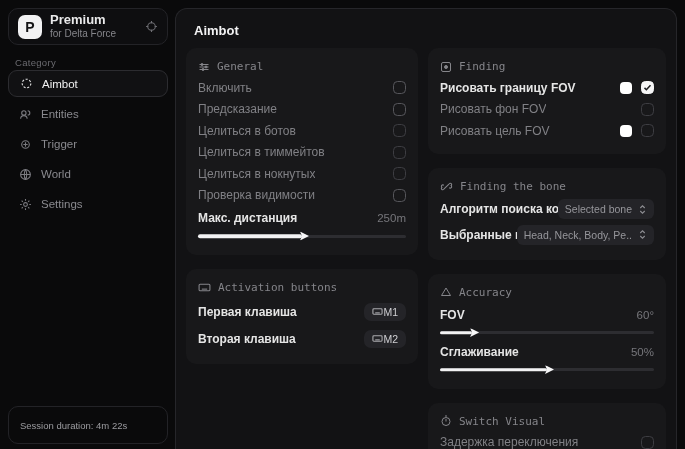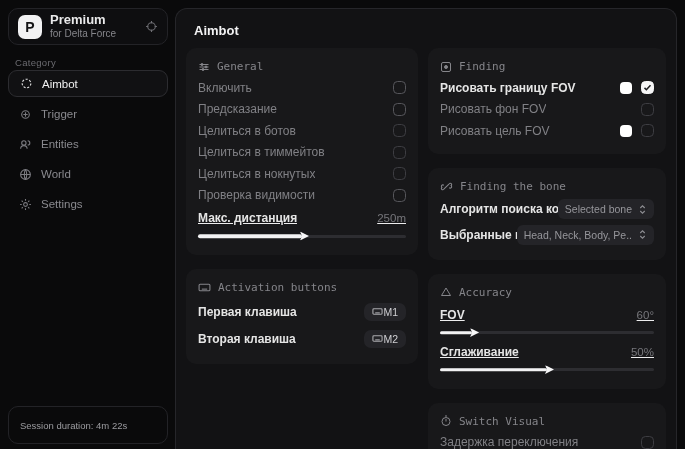--- a/index.html
+++ b/index.html
@@ -88,21 +88,21 @@
     background:transparent; flex:none; cursor:pointer;
   }
   .checkbox.dimmed { border-color:#3d3d42; }
   .checkbox.checked {
     background:#f5f5f6; border-color:#f5f5f6;
     display:flex; align-items:center; justify-content:center; color:#1b1b1d;
   }
   .swatch { width:12px; height:12px; border-radius:4px; flex:none; cursor:pointer; }
   .ctrl-group { display:flex; align-items:center; gap:9px; }
 
-  .slider-row { margin-top:2px; height:20px;text-decoration:underline; }
+  .slider-row { margin-top:2px; height:20px; }
   .slider { position:relative; height:14px; display:flex; align-items:center; margin-top:1px; cursor:pointer; }
   .slider-track { width:100%; height:3px; background:#2d2d31; border-radius:2px; }
   .slider-fill {
     position:absolute; left:0; top:50%; transform:translateY(-50%);
     height:3.5px; background:#f2f2f3; border-radius:2px;
   }
   .slider-thumb {
     position:absolute; top:50%; transform:translate(-2px,-50%);
     width:9px; height:9px; background:#f7f7f8;
     clip-path:polygon(0 0, 100% 50%, 0 100%, 22% 50%);
@@ -147,39 +147,39 @@
   <div class="category-label">Category</div>
 
   <div class="nav">
     <div class="nav-item active">
       <span class="nav-ico">
         <svg width="13" height="13" viewBox="0 0 24 24" fill="none" stroke="currentColor" stroke-width="2" stroke-dasharray="4 3">
             <circle cx="12" cy="12" r="8"></circle>
           </svg>
       </span>
       <span>Aimbot</span>
-    </div>
-    <div class="nav-item">
-      <span class="nav-ico">
-        <svg width="13" height="13" viewBox="0 0 24 24" fill="none" stroke="currentColor" stroke-width="2">
-            <circle cx="12" cy="12" r="7"></circle>
-            <path d="M12 8v8M8 12h8"></path>
-          </svg>
-      </span>
-      <span>Trigger</span>
     </div>
     <div class="nav-item">
       <span class="nav-ico">
         <svg width="13" height="13" viewBox="0 0 24 24" fill="none" stroke="currentColor" stroke-width="2">
             <circle cx="9" cy="9" r="4"></circle>
             <path d="M3 20c0-3.3 2.7-6 6-6s6 2.7 6 6"></path>
             <path d="M16 5a4 4 0 0 1 0 8"></path>
           </svg>
       </span>
       <span>Entities</span>
+    </div>
+    <div class="nav-item">
+      <span class="nav-ico">
+        <svg width="13" height="13" viewBox="0 0 24 24" fill="none" stroke="currentColor" stroke-width="2">
+            <circle cx="12" cy="12" r="7"></circle>
+            <path d="M12 8v8M8 12h8"></path>
+          </svg>
+      </span>
+      <span>Trigger</span>
     </div>
     <div class="nav-item">
       <span class="nav-ico">
         <svg width="13" height="13" viewBox="0 0 24 24" fill="none" stroke="currentColor" stroke-width="2">
             <circle cx="12" cy="12" r="9"></circle>
             <path d="M3 12h18M12 3c3 3.5 3 14.5 0 18M12 3c-3 3.5-3 14.5 0 18"></path>
           </svg>
       </span>
       <span>World</span>
     </div>

